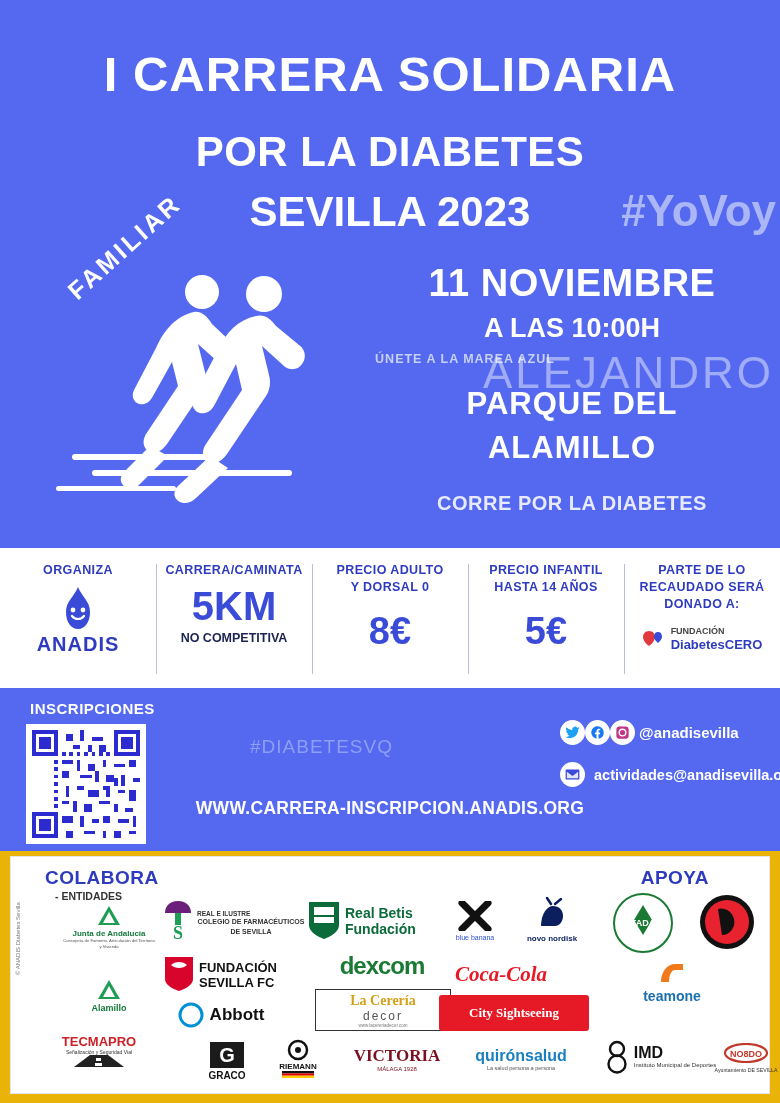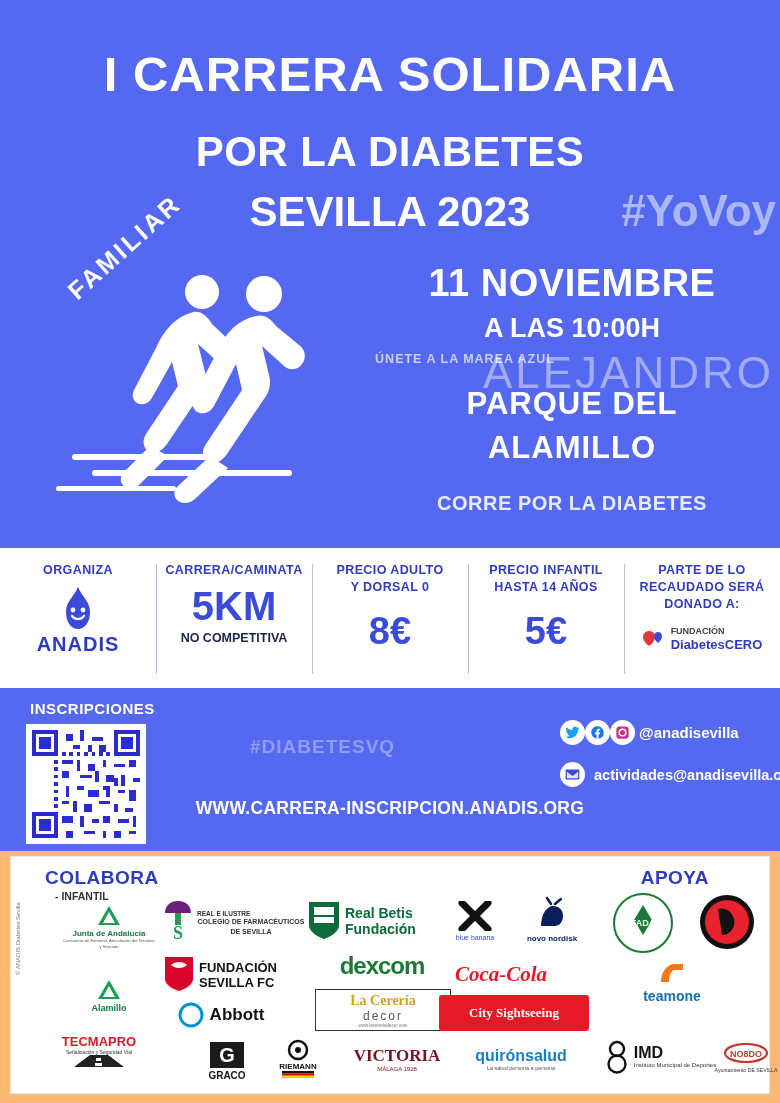--- a/index.html
+++ b/index.html
@@ -3,21 +3,21 @@
 <meta charset="utf-8">
 <style>
   * { box-sizing: border-box; margin: 0; padding: 0; }
   body {
     width: 780px; height: 1103px;
     font-family: "Liberation Sans", sans-serif;
     background: #ffffff;
     overflow: hidden;
     position: relative;
   }
-  .poster { width: 780px; height: 1103px; position: relative; background:#fdba74; }
+  .poster { width: 780px; height: 1103px; position: relative; background:#eab308; }
 
   
   .hero {
     position: absolute; left:0; top:0; width:780px; height:548px;
     background:#5468f0;
     overflow:hidden;
   }
   .title1 {
     position:absolute; top:46px; left:0; width:780px; text-align:center;
     color:#fff; font-size:49px; font-weight:bold; letter-spacing:1px;
@@ -85,21 +85,21 @@
   .anadis-word { color:#2f3bbf; font-size:20px; font-weight:bold; letter-spacing:1px; }
   .fdc { margin-top:14px; display:flex; align-items:center; gap:5px; }
   .fdc-txt1 { font-size:9px; color:#444; font-weight:bold; line-height:1.1; text-align:left;}
   .fdc-txt2 { font-size:13px; font-weight:bold; color:#2f3bbf; }
 
   
   .band { position:absolute; left:0; top:688px; width:780px; height:163px; background:#5468f0; }
   .insc-label { position:absolute; left:30px; top:12px; color:#fff; font-size:15px; font-weight:bold; letter-spacing:.5px;}
   .qr { position:absolute; left:26px; top:36px; width:120px; height:120px; background:#fff; padding:6px; }
   .qr canvas, .qr .qrgrid { width:108px; height:108px; display:block; }
-  .hashtag { position:absolute; left:250px; top:48px; color:#8e9ef5; font-size:19px; font-weight:bold; letter-spacing:1px;}
+  .hashtag { position:absolute; left:250px; top:48px; color:#8e9ef5; font-size:19px; font-weight:normal; letter-spacing:1px;}
   .social { position:absolute; left:560px; top:32px; display:flex; align-items:center; color:#fff;}
   .sicon { width:25px; height:25px; border-radius:50%; background:#fff; display:flex; align-items:center; justify-content:center;}
   .sicon svg { width:15px; height:15px; }
   .handle { color:#fff; font-size:15px; font-weight:600; margin-left:4px;}
   .mailrow { position:absolute; left:560px; top:74px; display:flex; align-items:center; gap:9px;}
   .mailtxt { color:#fff; font-size:14.5px; font-weight:600;}
   .weburl { position:absolute; left:0; top:110px; width:780px; text-align:center; color:#fff; font-size:17.5px; font-weight:bold; letter-spacing:.3px;}
 
   
   .sponsors { position:absolute; left:10px; top:856px; width:760px; height:238px; background:#fff; border:1px solid #e6e6ee;}
@@ -330,21 +330,21 @@
           </svg>
       </span>
       <span class="mailtxt">actividades@anadisevilla.org</span>
     </div>
 
     <div class="weburl">WWW.CARRERA-INSCRIPCION.ANADIS.ORG</div>
   </div>
 
   <div class="sponsors">
     <div class="colabora">COLABORA</div>
-    <div class="entidades">- INFANTIL</div>
+    <div class="entidades">- ENTIDADES</div>
     <div class="apoya">APOYA</div>
     <div class="credit">© ANADIS Diabetes Sevilla</div>
 
     <div class="logo" style="left:52px; top:48px; width:92px; height:44px; flex-direction:column;">
       <svg width="26" height="22" viewBox="0 0 26 22">
         <path d="M13 1 L24 20 H2 Z" fill="#1f9d55"></path>
           <path d="M13 7 L19 18 H7 Z" fill="#fff"></path>
       </svg>
       <div class="lg-txt" style="font-size:8px;color:#137a3c;margin-top:2px;">Junta de Andalucía</div>
       <div style="font-size:4.2px;color:#555;line-height:1.3;text-align:center;">Consejería de Fomento, Articulación del Territorio y Vivienda</div>

